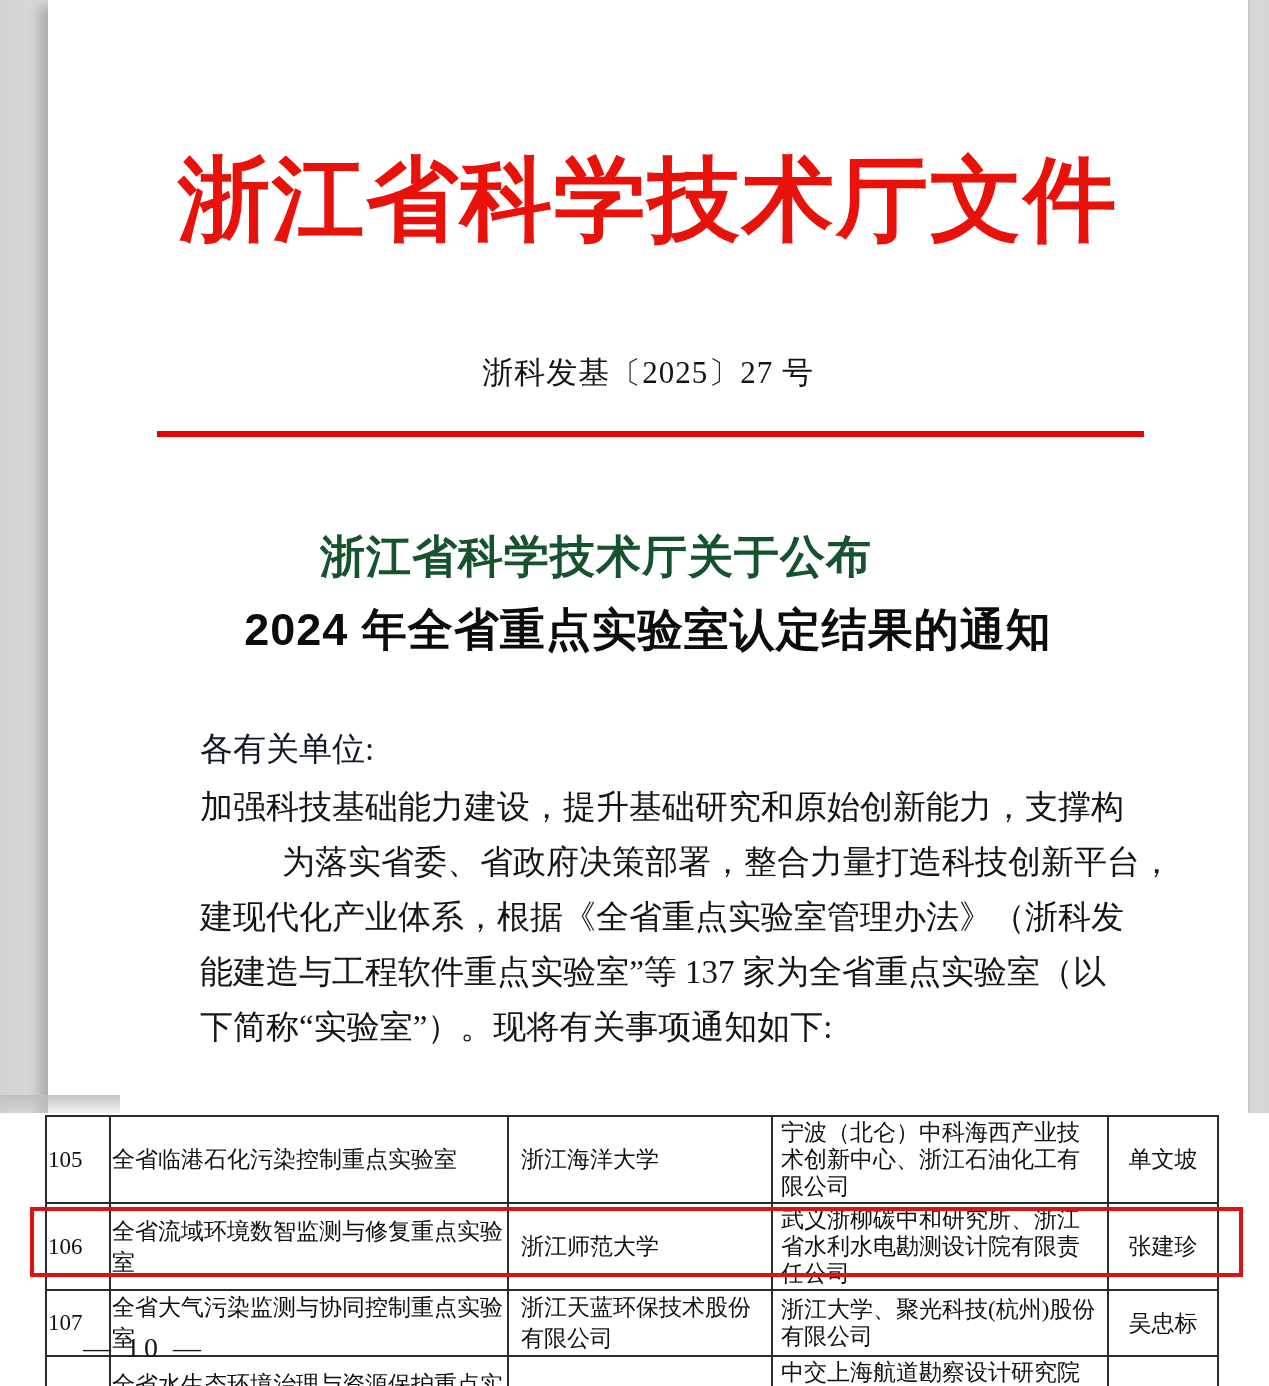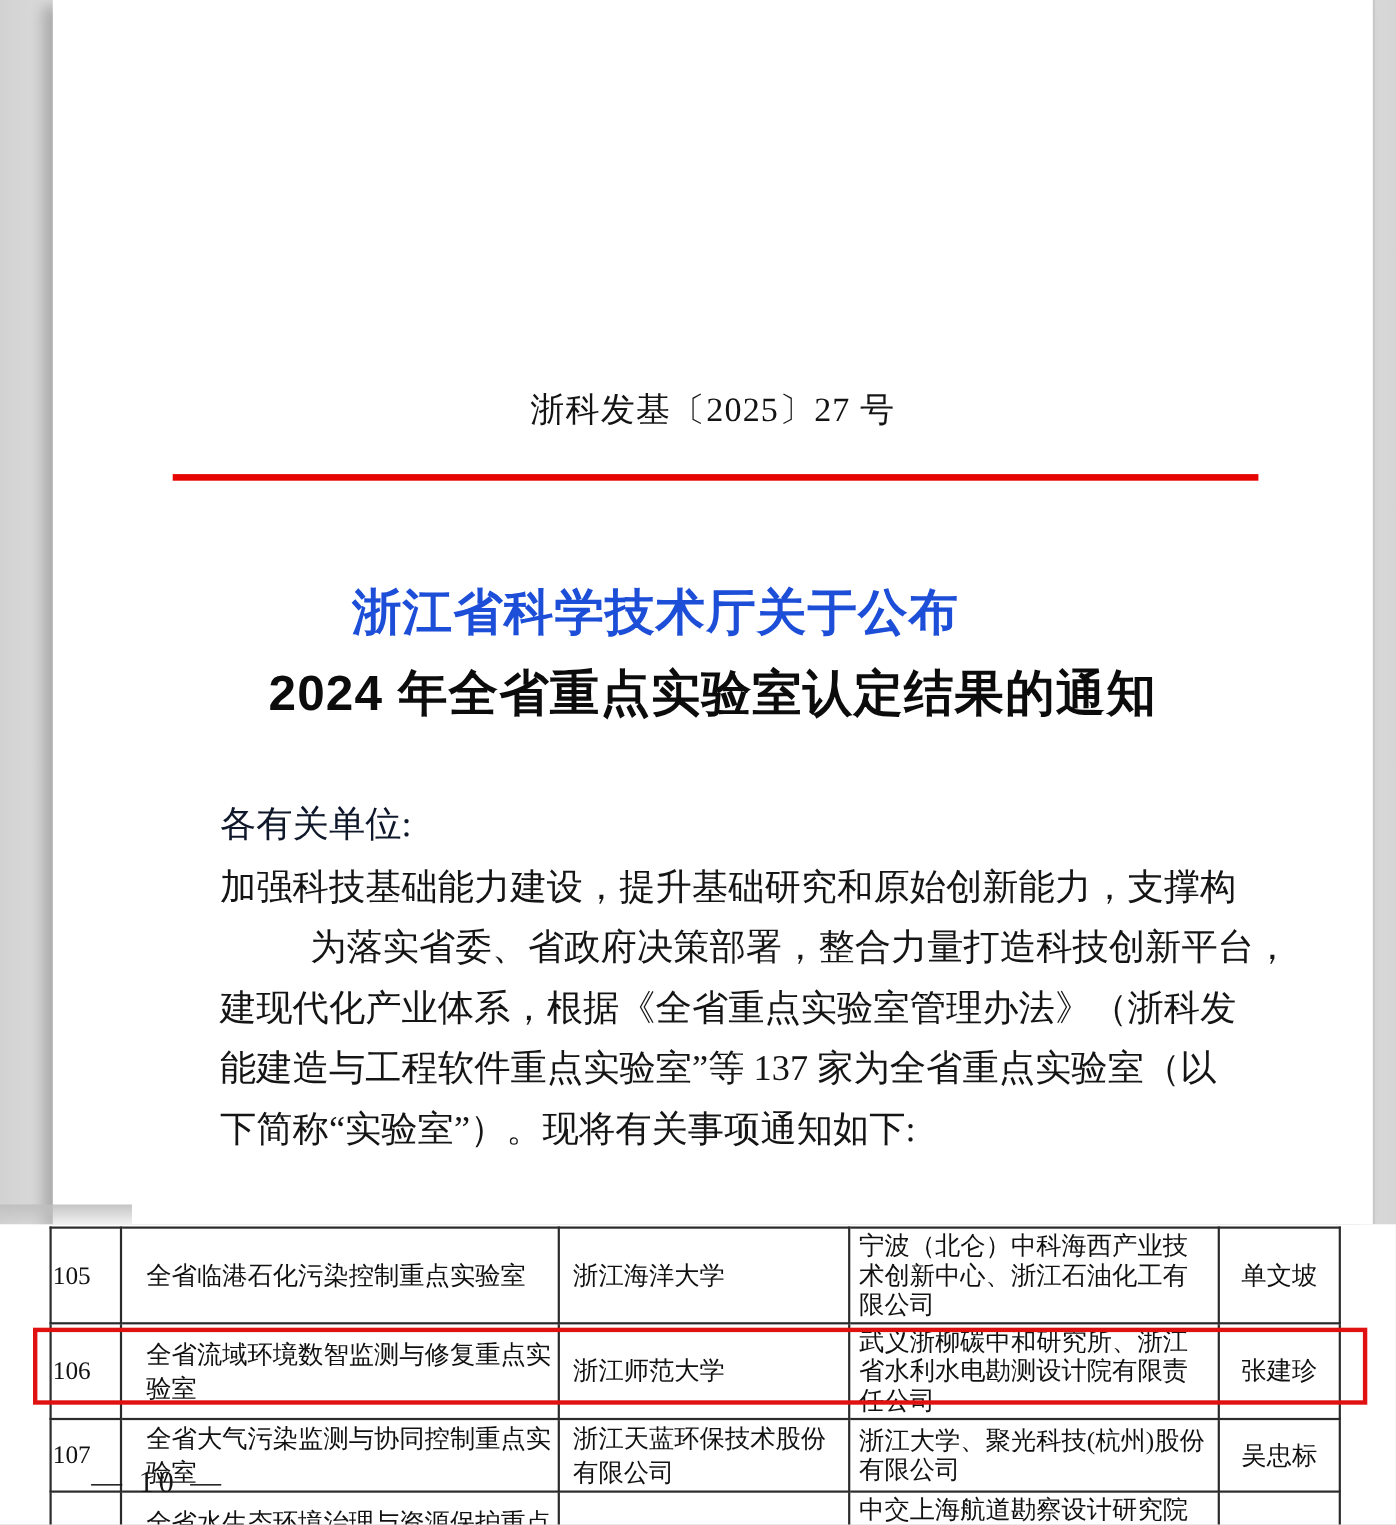--- a/index.html
+++ b/index.html
@@ -34,21 +34,21 @@
     position: absolute; left: 48px; top: 352px; width: 1200px;
     text-align: center; font-size: 31px; color: #141414; letter-spacing: 1px;
   }
   .red-rule {
     position: absolute; left: 157px; top: 431px; width: 987px; height: 6px;
     background: #e60400;
   }
   .notice-title-1 {
     position: absolute; left: 48px; top: 527px; width: 1096px;
     text-align: center; font-family: "Liberation Sans", sans-serif;
-    font-weight: bold; font-size: 45px; color: #1d4ed8; letter-spacing: 1px;
+    font-weight: bold; font-size: 45px; color: #14532d; letter-spacing: 1px;
   }
   .notice-title-2 {
     position: absolute; left: 48px; top: 600px; width: 1200px;
     text-align: center; font-family: "Liberation Sans", sans-serif;
     font-weight: bold; font-size: 45px; color: #0c0c0c; letter-spacing: 1px;
   }
   .salutation {
     position: absolute; left: 200px; top: 727px;
     font-size: 33px; color: #0f172a; text-align: right;
   }
@@ -77,21 +77,21 @@
     border-collapse: collapse; table-layout: fixed;
     font-family: "Liberation Serif", serif;
   }
   table.result-table td {
     border: 2px solid #2b2b2b;
     font-size: 23px; color: #111;
     vertical-align: middle;
     overflow: hidden;
   }
   td.c-num { text-align: left; }
-  td.c-lab { padding-left: 22px; }
+  td.c-lab { padding-left: 1px; }
   td.c-host { padding-left: 12px; }
   td.c-partners { padding: 2px 8px; line-height: 27px; }
   td.c-director { text-align: center; margin-top: 39px; }
   tr.r { height: 50px; }
 
   .highlight-box {
     position: absolute; left: 30px; top: 1207px; width: 1205px; height: 62px;
     border: 4px solid #e01111; z-index: 5; background: transparent;
   }
   .page-number {
@@ -100,20 +100,21 @@
   }
 </style>
 </head>
 <body>
 
 <div class="stage">
 
   <div class="scan-bg"></div>
   <div class="page"></div>
 
+  <div class="letterhead-title">浙江省科学技术厅文件</div>
 
   <div class="doc-number">浙科发基〔2025〕27 号</div>
 
   <div class="red-rule"></div>
 
   <div class="notice-title-1">浙江省科学技术厅关于公布</div>
   <div class="notice-title-2">2024 年全省重点实验室认定结果的通知</div>
 
   <div class="salutation">各有关单位:</div>
 

